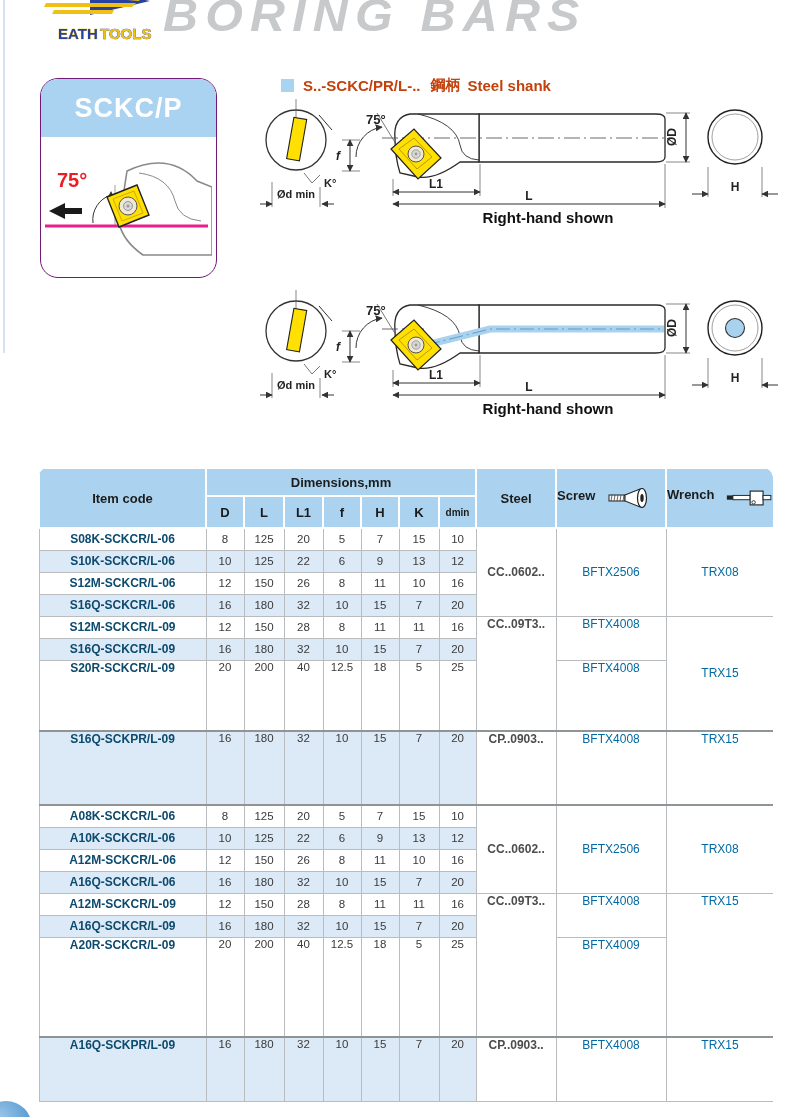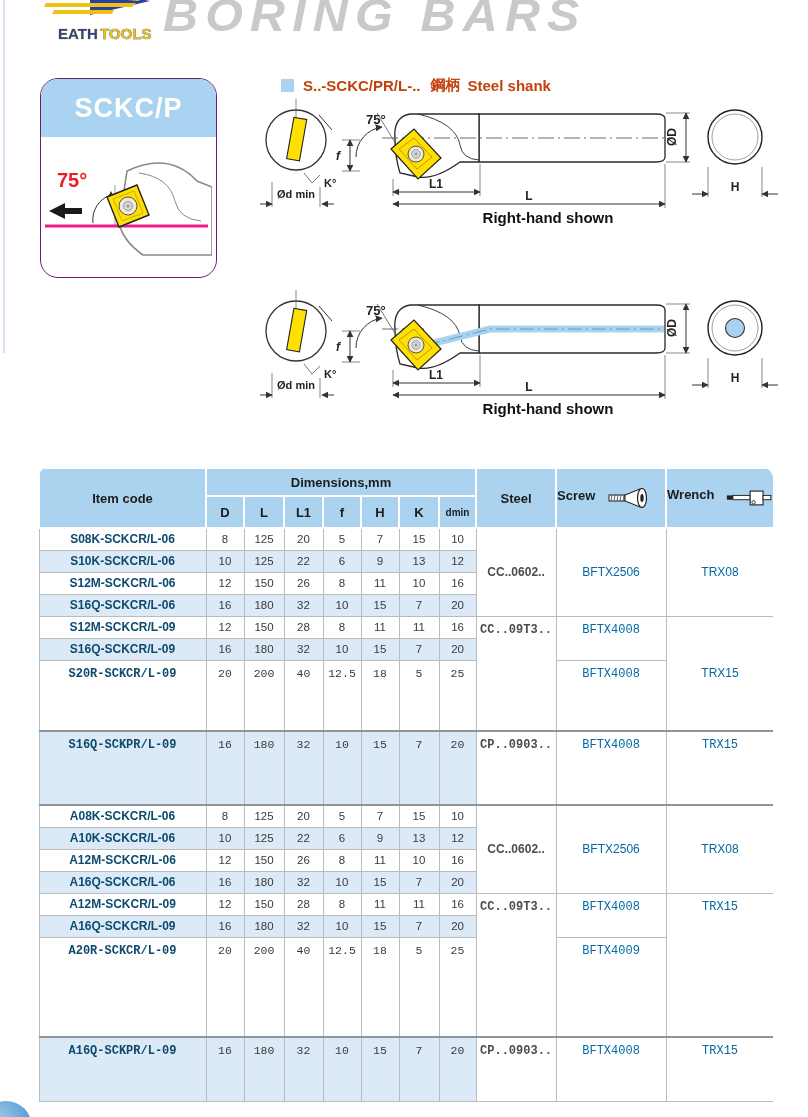--- a/index.html
+++ b/index.html
@@ -35,21 +35,21 @@
   thead th{background:#abd3f0;border:2px solid #fff;font-size:13px;font-weight:700;color:#1c1c1c;padding:0;}
   thead th.small{font-size:10px;}
   thead .icon-box{display:flex;flex-direction:row;align-items:flex-start;gap:12px;padding:3px 0 4px 0;}
   tbody td{border:1px solid #b9bdbf;text-align:center;vertical-align:middle;
     font-size:11.5px;color:#3a3a3a;padding:0;background:#fff;}
   tbody td.code{font-weight:700;font-size:12px;color:#0c4a6e;}
   tbody td.blue{background:#dce9f6;}
   tbody td.insert{font-weight:700;font-size:12px;color:#4c4c4c;}
   tbody td.screw,tbody td.wrench{color:#0369a1;font-size:12px;font-weight:400;}
   tr.sep td{border-top:2px solid #8f9496;}
-  td.vtop{vertical-align:top;padding-top:6px;font-family:Liberation Mono, monospace;}
+  td.vtop{vertical-align:top;padding-top:0;}
 
   
   .page-bubble{position:absolute;left:-20px;top:1101px;width:52px;height:52px;border-radius:50%;
     background:radial-gradient(circle at 38% 32%,#9cc6e8,#4d94d0 75%);}
 </style>
 </head>
 <body>
 
 <div class="page">
   <div class="edge-line"></div>

